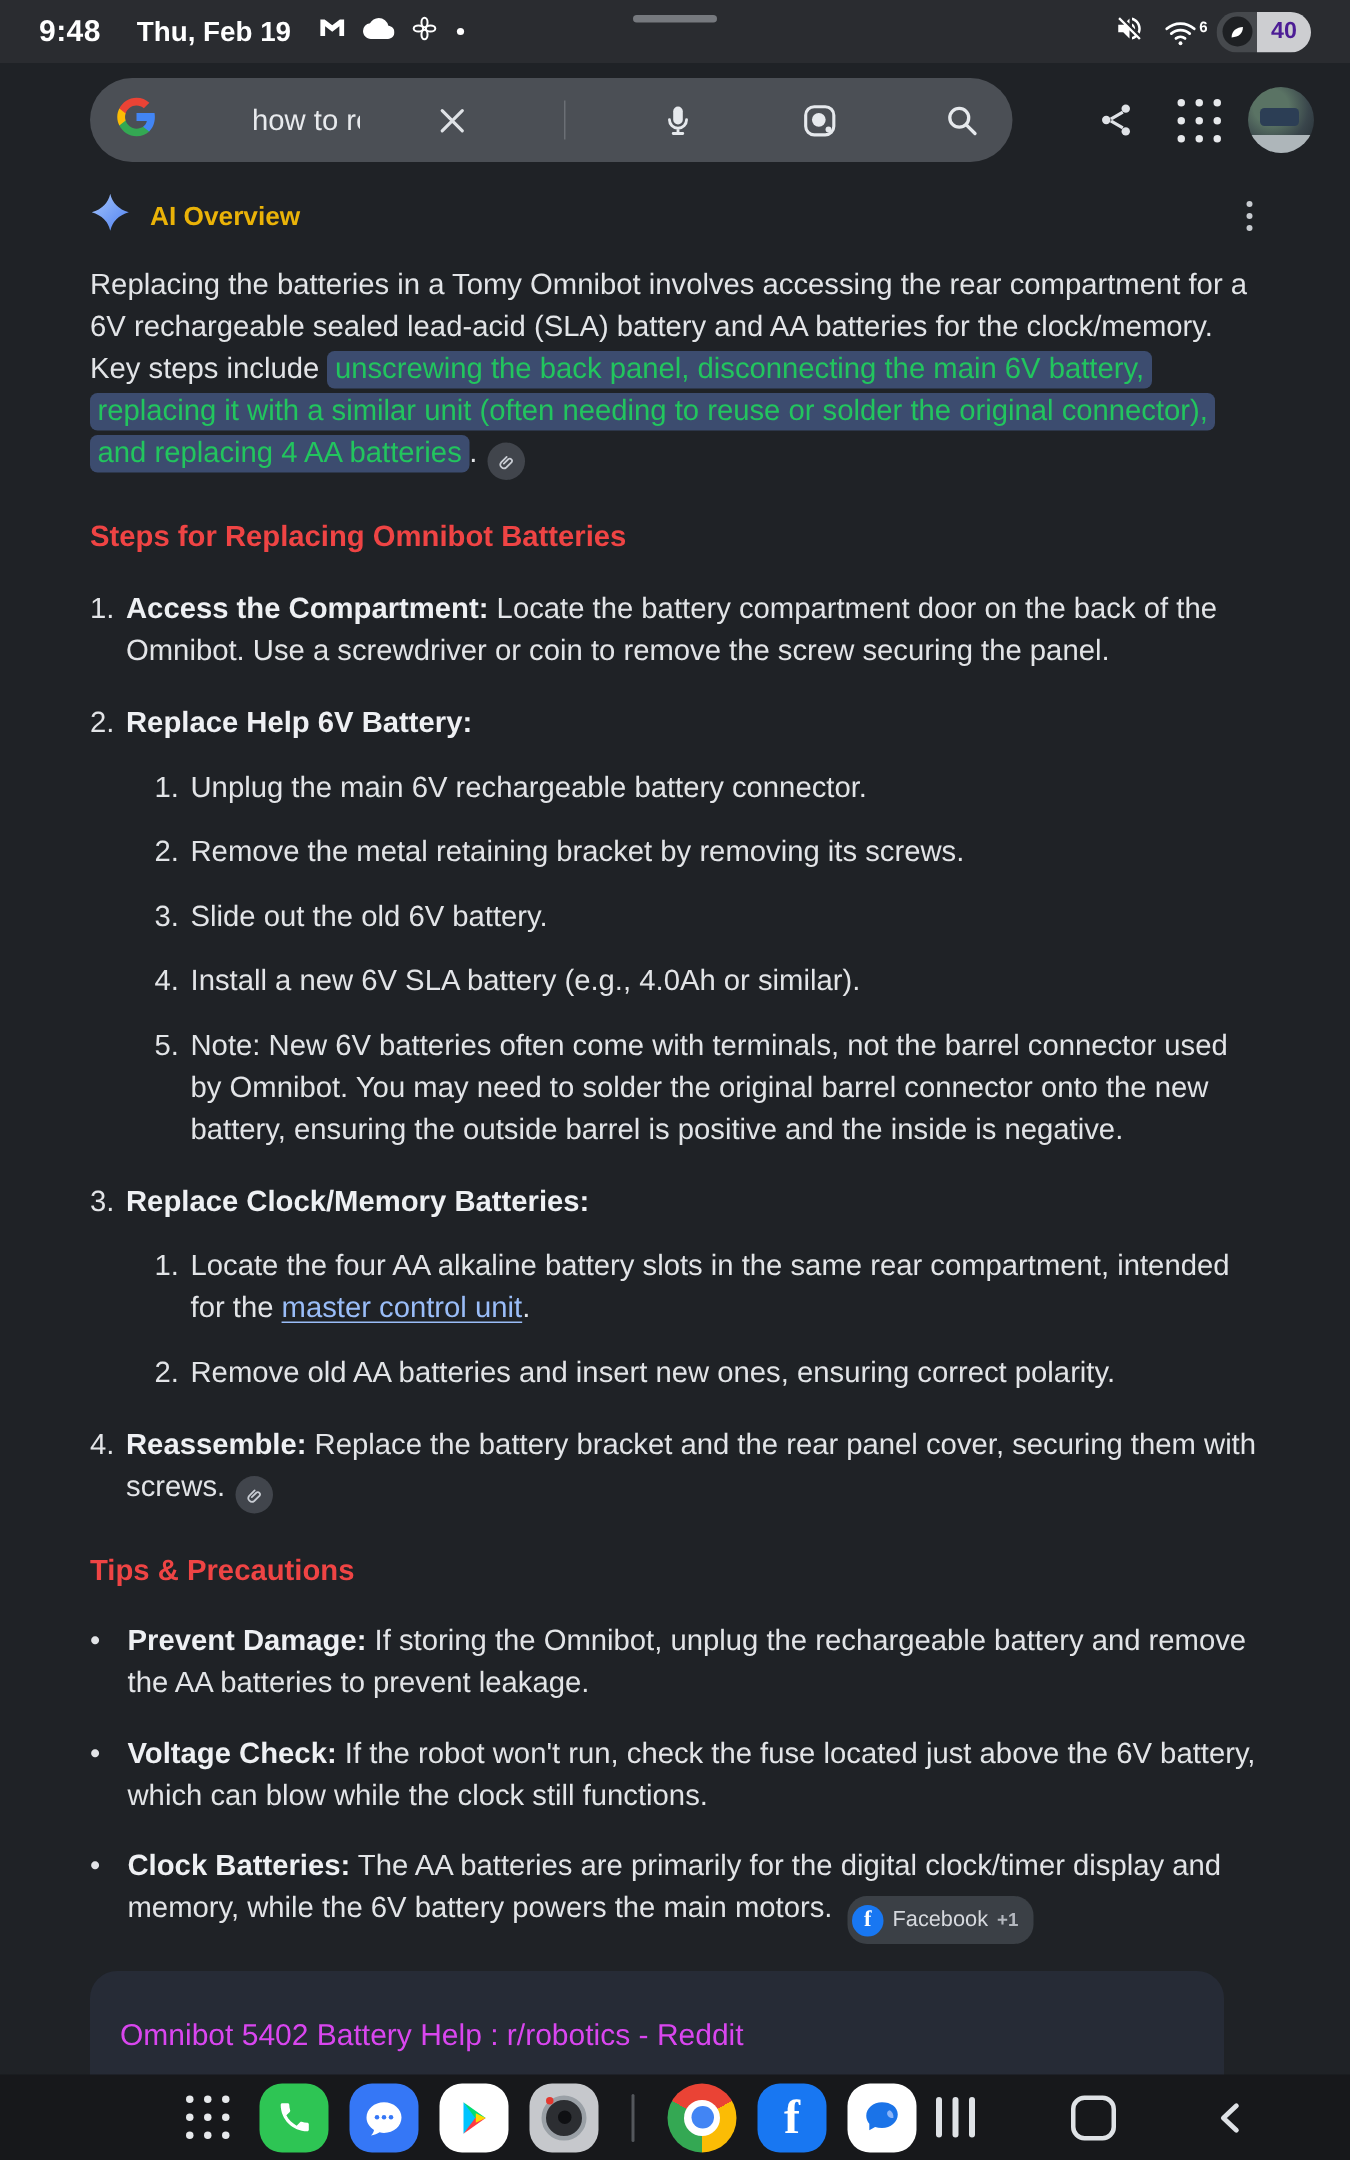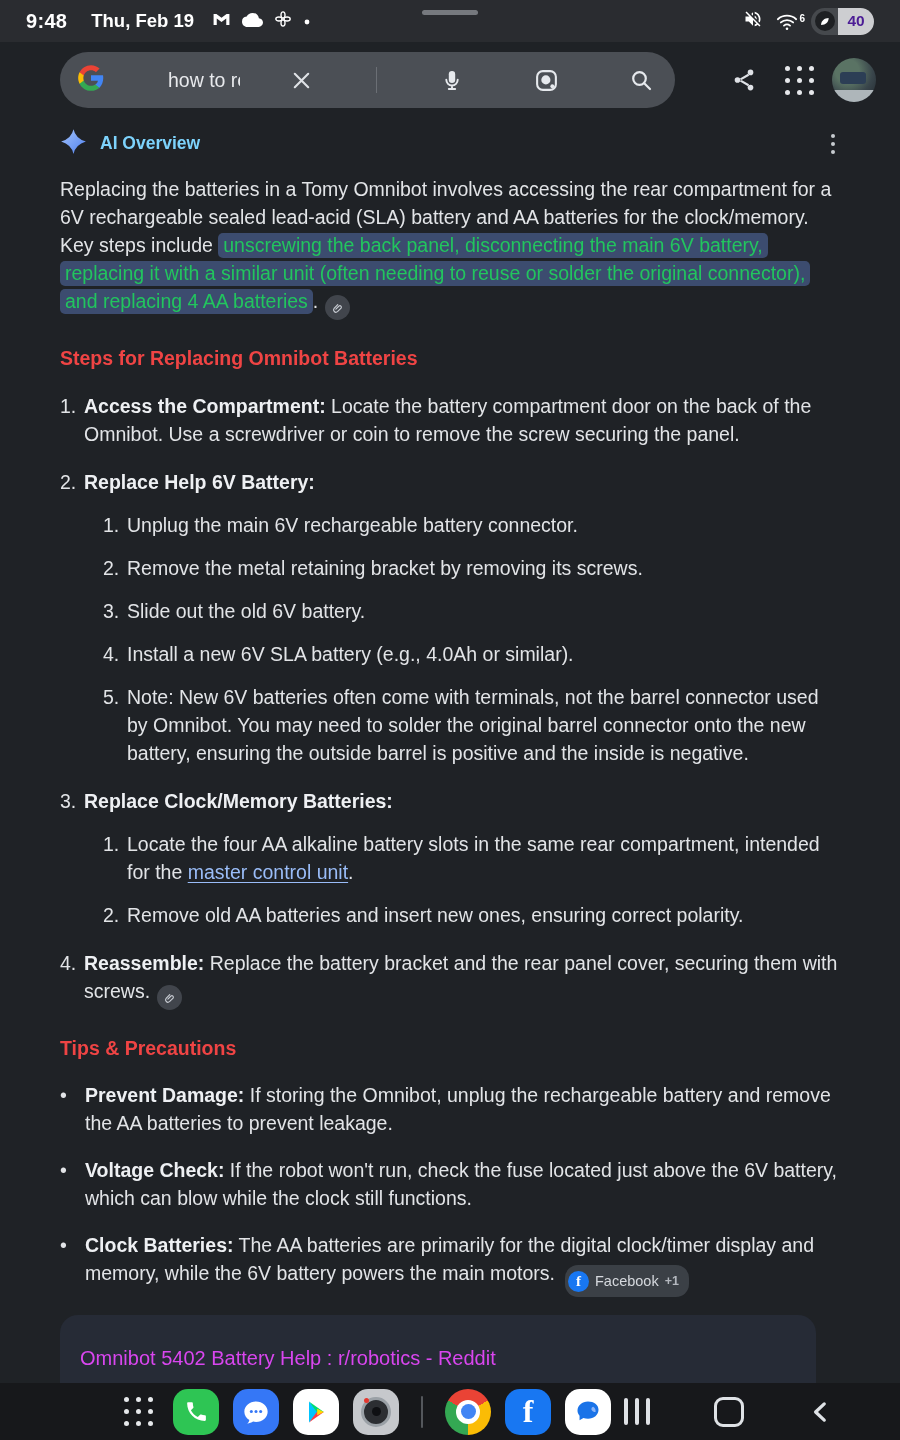--- a/index.html
+++ b/index.html
@@ -32,21 +32,21 @@
   .grid-btn{margin-left:28px;}
   .avatar{margin-left:18px;width:44px;height:44px;border-radius:50%;overflow:hidden;flex:none;
           background:radial-gradient(circle at 35% 30%,#5a7364 0 28%,#39454b 60%,#20262c 100%);position:relative;}
   .avatar::after{content:"";position:absolute;left:0;right:0;bottom:0;height:12px;background:#aeb6ba;}
   .avatar::before{content:"";position:absolute;left:8px;top:14px;width:26px;height:12px;border-radius:3px;background:#2c3e55;}
   .gdots9{display:grid;grid-template-columns:repeat(3,5px);grid-gap:7px;}
   .gdots9 span{width:5px;height:5px;border-radius:50%;background:#e6e8eb;}
 
   
   .aihead{display:flex;align-items:center;margin:20px 60px 0;}
-  .ai-title{margin-left:13px;font-size:17.5px;font-weight:700;color:#7dd3fc;}
+  .ai-title{margin-left:13px;font-size:17.5px;font-weight:700;color:#eab308;}
   .kebab{margin-left:auto;display:flex;flex-direction:column;gap:4px;padding:5px;cursor:pointer;background:none;border:none;}
   .kebab span{width:4px;height:4px;border-radius:50%;background:#c7cbd0;}
 
   .content{padding:0 60px;color:#e2e4e7;font-size:19.5px;line-height:28px;}
   .intro{margin-top:16px;}
   .hl{background:#3c4c6f;color:#22c55e;border-radius:5px;padding:1px 5px 2px;
       -webkit-box-decoration-break:clone;box-decoration-break:clone;}
   .lead{font-weight:700;color:#eef0f3;}
   .ital{}
   h3{font-size:19.5px;line-height:28px;color:#ef4444;margin:24px 0 0;font-weight:700;}

